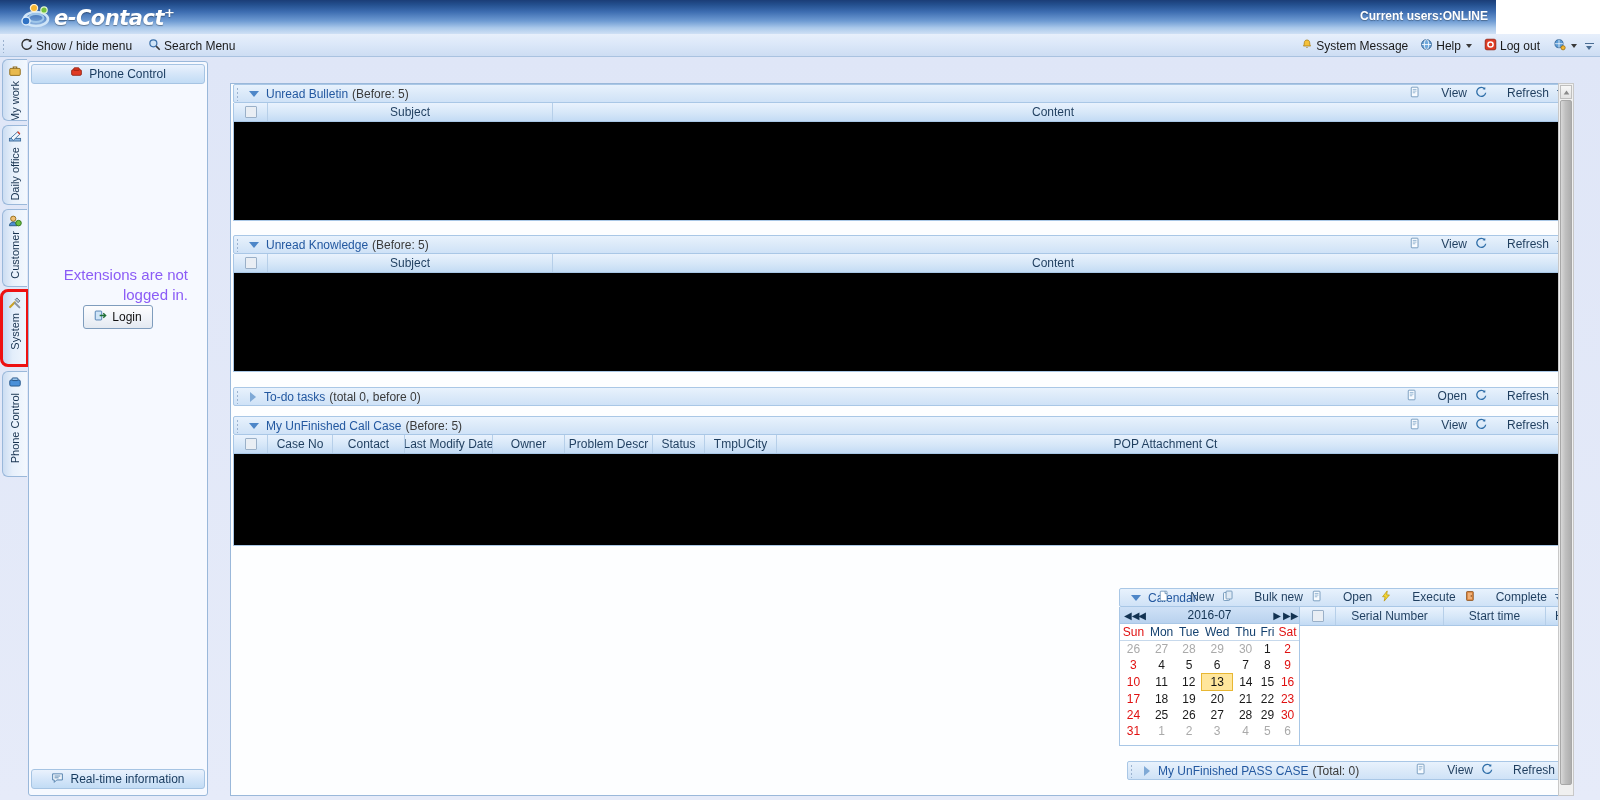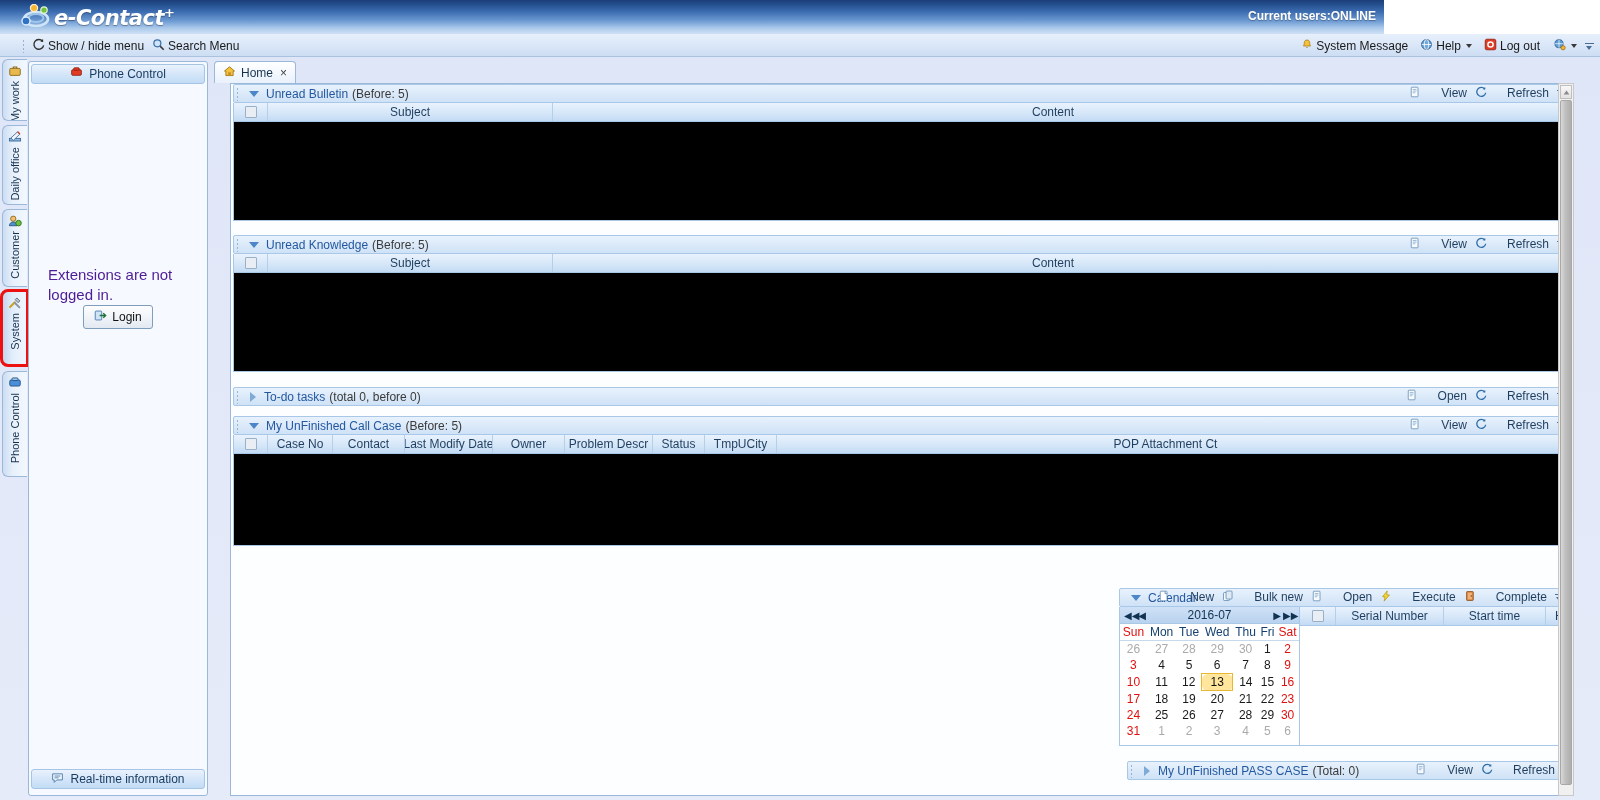--- a/index.html
+++ b/index.html
@@ -10,21 +10,21 @@
     overflow: hidden;
     font-family: "Liberation Sans", sans-serif;
     font-size: 12px;
     color: #1a1a1a;
     background: #ffffff;
   }
   #app { position: relative; width: 1600px; height: 800px; overflow: hidden; }
 
   
   .banner {
-    position: absolute; left: 0; top: 0; width: 1384px; height: 34px;
+    position: absolute; left: 0; top: 0; width: 1496px; height: 34px;
     background: linear-gradient(to bottom,
       #1b3d77 0%, #24508f 14%, #3c6cb0 34%, #6e9bd3 62%, #a9c8ea 82%, #cfe0f5 100%);
     overflow: hidden;
   }
   .banner-logo {
     position: absolute; left: 20px; top: 2px; height: 30px;
     display: flex; align-items: center; gap: 4px;
   }
   .logo-mark { position: relative; width: 30px; height: 26px; }
   .logo-text {
@@ -39,21 +39,21 @@
     color: #ffffff; font-size: 12px; font-weight: bold;
     text-shadow: 0 1px 1px rgba(0,0,0,.3);
   }
 
   
   .menubar {
     position: absolute; left: 0; top: 34px; width: 1600px; height: 23px;
     background: linear-gradient(to bottom, #e7effb 0%, #dce8f9 45%, #cdddf3 100%);
     border-bottom: 1px solid #a9c2e0;
   }
-  .menubar-left { position: absolute; left: 22px; top: 3px; display: flex; align-items: center; gap: 0; }
+  .menubar-left { position: absolute; left: 2px; top: 3px; display: flex; align-items: center; gap: 8px; }
   .menubar-right { position: absolute; right: 6px; top: 3px; display: flex; align-items: center; gap: 4px; }
   .mitem {
     display: inline-flex; align-items: center; gap: 3px;
     padding: 1px 4px; font-size: 12px; color: #1a1a1a; cursor: default;
     white-space: nowrap;
   }
   .grip { display: inline-block; width: 4px; height: 14px;
     background-image: radial-gradient(circle, #8ba4c4 1px, transparent 1px);
     background-size: 3px 4px; opacity: .8; margin-right: 2px; }
   .caret-dn { display: inline-block; width: 0; height: 0;
@@ -93,21 +93,21 @@
   }
   .lp-header {
     height: 20px; flex: 0 0 20px; margin: 2px;
     background: linear-gradient(to bottom, #eaf2fd 0%, #d5e6f9 50%, #c2dcf5 100%);
     border: 1px solid #a6c4e3; border-radius: 3px;
     display: flex; align-items: center; justify-content: center; gap: 6px;
     font-size: 12px; color: #173a5e; cursor: pointer;
   }
   .lp-body { flex: 1 1 auto; display: flex; flex-direction: column;
     align-items: center; justify-content: center; padding-bottom: 260px; }
-  .lp-msg { color: #4c1d95; font-size: 15px; text-align: left;
+  .lp-msg { color: #8b5cf6; font-size: 15px; text-align: right;
     line-height: 20px; width: 140px; }
   .btn-std {
     display: inline-flex; align-items: center; gap: 5px;
     padding: 3px 10px; font-size: 12px; color: #111;
     background: linear-gradient(to bottom, #fdfdfe 0%, #f1f4f9 50%, #e3e9f1 100%);
     border: 1px solid #7f9dbd; border-radius: 3px; cursor: pointer;
   }
   .lp-footer { flex: 0 0 24px; margin: 2px; }
   .lp-footer .btn-wide {
     width: 100%; height: 20px;
@@ -201,21 +201,21 @@
     border-bottom: 1px solid #a9c7e6; padding: 0 4px; font-size: 12px; color: #123252;
   }
   .cal-nav .nv { cursor: pointer; width: 12px; text-align: center; font-size: 10px; color: #123252; }
   .cal-nav .cal-title { flex: 1 1 auto; text-align: center; font-size: 12px; }
   table.calgrid { width: 100%; border-collapse: collapse; font-size: 12px; }
   table.calgrid th { padding: 1px 0; font-weight: normal; color: #14416f; border-bottom: 1px solid #c7d9ec; }
   table.calgrid th.we { color: #e01010; }
   table.calgrid td { text-align: center; padding: 1px 0; color: #1a1a1a; cursor: pointer; }
   table.calgrid td.we { color: #e01010; }
   table.calgrid td.out { color: #aaaaaa; }
-  table.calgrid td.today { background: #ffe69c; border: 1px solid #e8b733; border-radius: 6px; color: #111; }
+  table.calgrid td.today { background: #ffe69c; border: 1px solid #e8b733; border-radius: 0; color: #111; }
   .cal-right { flex: 1 1 auto; background: #ffffff; }
   .cal-right-head {
     display: flex; height: 19px;
     background: linear-gradient(to bottom, #e9f2fd 0%, #d6e7f8 55%, #c3dbf4 100%);
     border-bottom: 1px solid #a9c7e6;
   }
 
   
   .ico { display: inline-block; vertical-align: middle; }
 </style>
@@ -379,32 +379,20 @@
                 <path d="M4.4 6.2h7M4.4 8.4h5" stroke="#4a7aa8" stroke-width="1"></path>
               </svg>
           </span>
           <span>Real-time information</span>
         </div>
       </div>
     </div>
 
     <div class="main">
 
-      <div class="tabstrip">
-        <div class="tabitem">
-          <span class="ico">
-            <svg width="13" height="13" viewBox="0 0 16 16">
-                <path d="M8 2.2L1.8 7.4h1.7V13h9V7.4h1.7z" fill="#f5c13a" stroke="#9a6d0c" stroke-width="1"></path>
-                <rect x="6.3" y="9" width="3.4" height="4" fill="#c8902a"></rect>
-              </svg>
-          </span>
-          <span>Home</span>
-          <span class="tab-close">×</span>
-        </div>
-      </div>
 
       <div class="content" id="content">
           <div class="panel" style="top: 0px; width: 1338px;">
             <div class="panel-head">
               <div class="ph-left">
                 <span class="grip"></span>
                 <span class="tri-dn"></span>
                 <span class="ph-title">Unread Bulletin</span>
                 <span class="ph-sub">(Before: 5)</span>
               </div>

